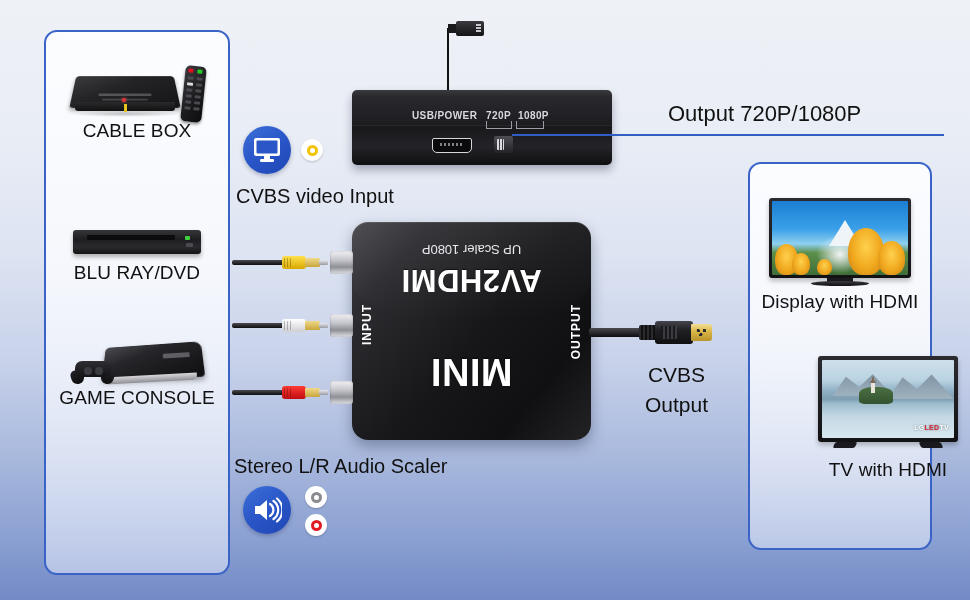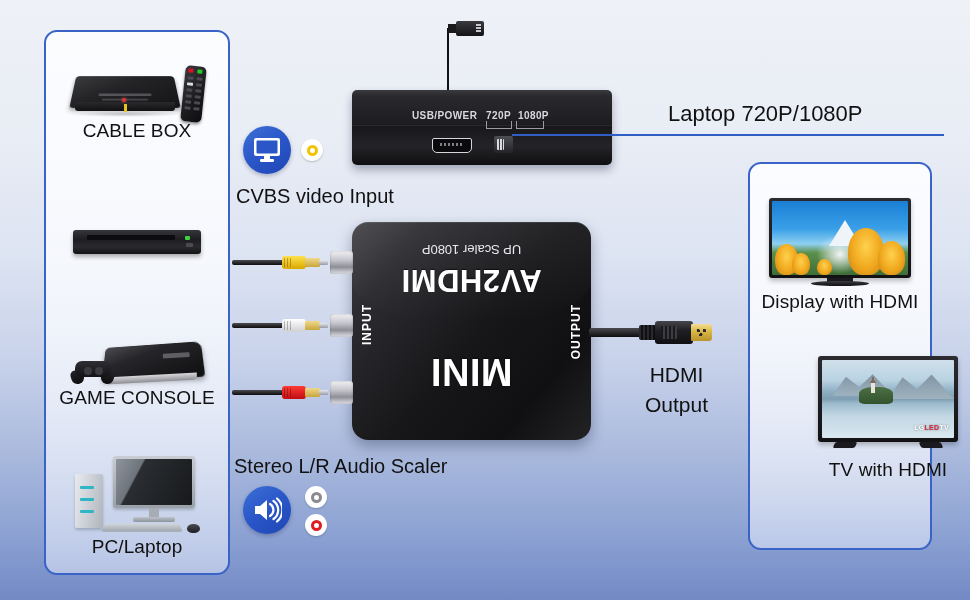--- a/index.html
+++ b/index.html
@@ -594,57 +594,41 @@
       <div class="device-label">CABLE BOX</div>
     </div>
 
     <div class="device-cell" style="top:190px;">
       <div class="device-art" style="width:128px;height:40px;">
         <div class="bd-body"></div>
         <div class="bd-tray"></div>
         <div class="bd-led"></div>
         <div class="bd-btn"></div>
       </div>
+      <div class="device-label">BLU RAY/DVD</div>
     </div>
 
     <div class="device-cell" style="top:305px;">
       <div class="device-art" style="width:140px;height:50px;">
         <div class="gc-body">
             <div class="gc-logo"></div>
           </div>
         <div class="gc-strip"></div>
         <div class="pad">
           <div class="pad-grip-l"></div>
           <div class="pad-grip-r"></div>
           <div class="pad-main">
             <div class="pad-stick" style="left:9px;"></div>
             <div class="pad-stick" style="left:20px;"></div>
           </div>
         </div>
       </div>
       <div class="device-label">GAME CONSOLE</div>
     </div>
 
-    <div class="device-cell" style="top:424px;">
-      <div class="device-art" style="width:140px;height:80px;">
-        <div class="tower">
-          <div class="tower-bar" style="top:12px;"></div>
-          <div class="tower-bar" style="top:24px;"></div>
-          <div class="tower-bar" style="top:36px;"></div>
-        </div>
-        <div class="mon-frame">
-            <div class="mon-screen"></div>
-          </div>
-        <div class="mon-neck"></div>
-        <div class="mon-base"></div>
-        <div class="keyboard"></div>
-        <div class="mouse"></div>
-      </div>
-      <div class="device-label">PC/Laptop</div>
-    </div>
   </div>
 
   <div class="panel" id="right-panel">
 
     <div class="device-cell" style="top:34px;">
       <div class="tv-wrap" style="width:142px;height:86px;">
         <div class="tv-frame" style="width:142px;height:80px;">
           <div class="tv-screen">
             <div class="scene-autumn">
               <div class="mtn"></div>
@@ -699,21 +683,21 @@
   <div class="leader" style="left:447px;top:28px;width:2px;height:62px;"></div>
   <div id="usb-plug">
     <div class="tip"></div>
     <div class="body">
         <div class="pins"></div>
       </div>
   </div>
 
 
   <div class="leader-blue" style="left:512px;top:134px;width:432px;height:2px;"></div>
-  <div class="anno" id="anno-switch">Laptop 720P/1080P</div>
+  <div class="anno" id="anno-switch">Output 720P/1080P</div>
 
   <div id="converter">
     <div class="gloss"></div>
     <div class="conv-text" id="conv-sub">UP Scaler 1080P</div>
     <div class="conv-text" id="conv-model">AV2HDMI</div>
     <div class="conv-text" id="conv-mini">MINI</div>
     <div class="conv-text" id="conv-input">INPUT</div>
     <div class="conv-text" id="conv-output">OUTPUT</div>
   </div>
 
@@ -740,21 +724,21 @@
     <div class="pin" style="left:87px;"></div>
   </div>
 
   <div id="hdmi-cable">
     <div class="wire"></div>
     <div class="strain"></div>
     <div class="shell"></div>
     <div class="gold"></div>
   </div>
   <div class="anno" id="anno-hdmi">
-    <div>HDMI</div>
+    <div>CVBS</div>
     <div>Output</div>
   </div>
 
   <div class="circle-icon" id="icon-cvbs">
     <svg width="30" height="28" viewBox="0 0 30 28" aria-hidden="true">
       <rect x="2" y="2" width="26" height="18" rx="2" fill="#ffffff"></rect>
       <rect x="4.5" y="4.5" width="21" height="13" rx="1" fill="#2a56c8"></rect>
       <rect x="12" y="20" width="6" height="3" fill="#ffffff"></rect>
       <rect x="8" y="23" width="14" height="3" rx="1.2" fill="#ffffff"></rect>
     </svg>

